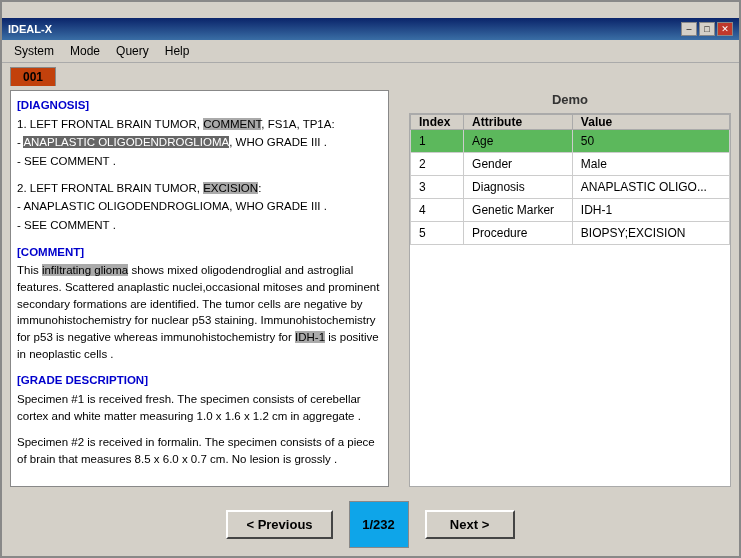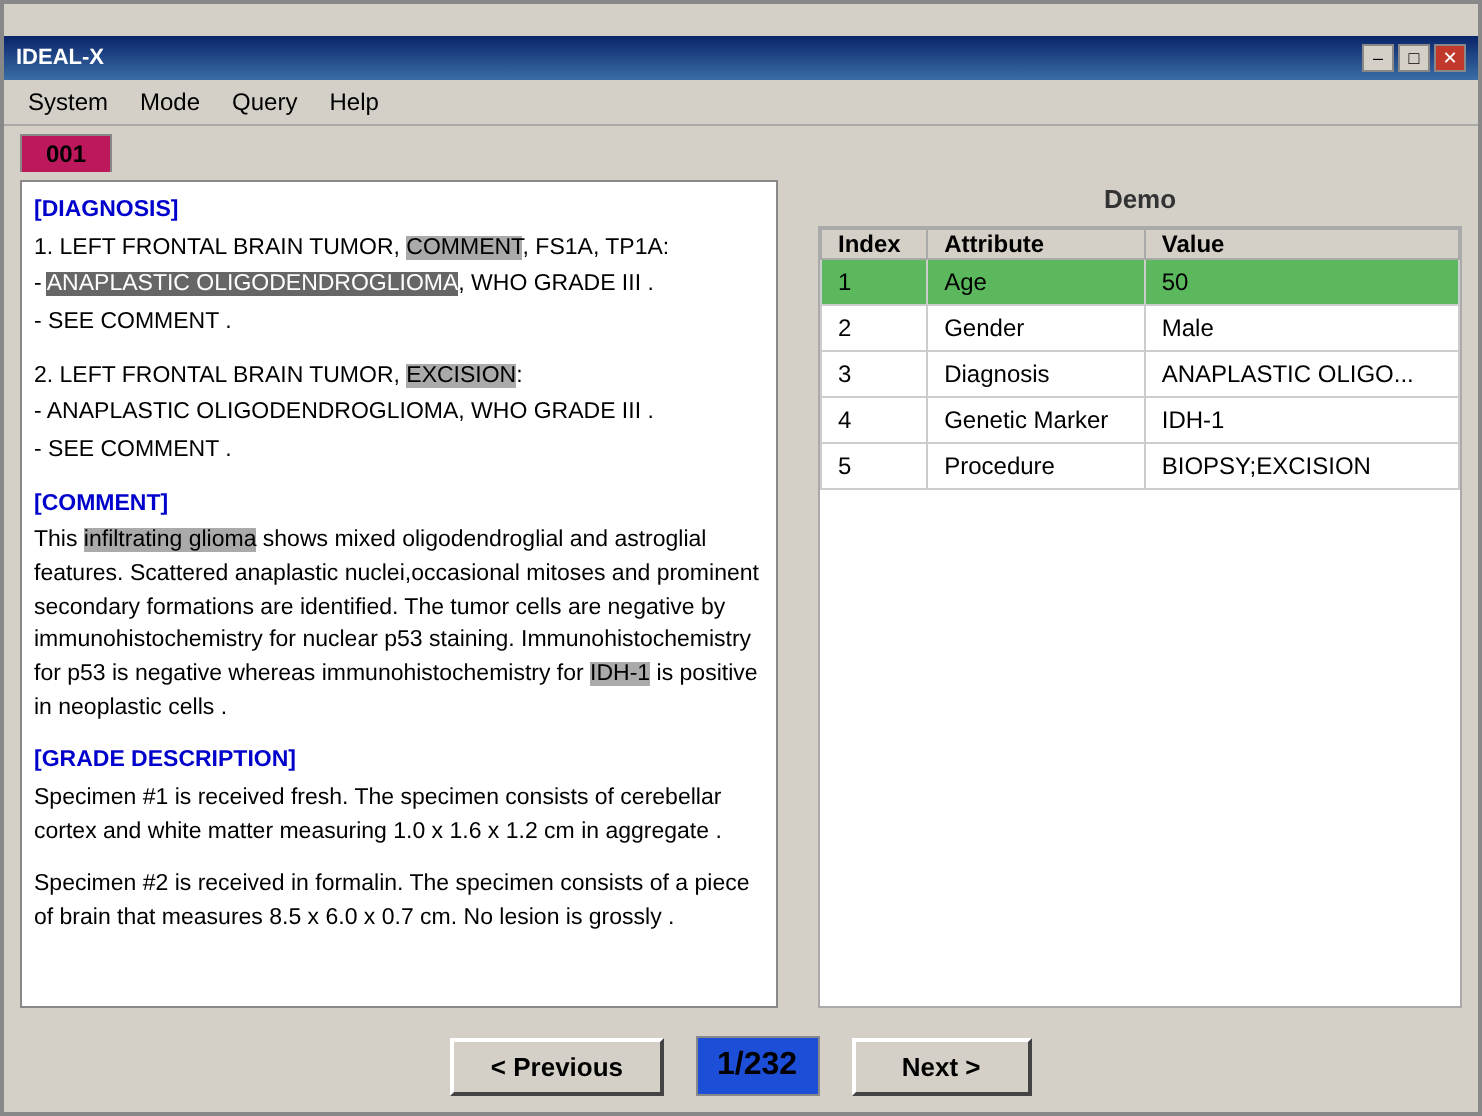--- a/index.html
+++ b/index.html
@@ -67,21 +67,21 @@
     }
     .tab-bar {
       padding: 4px 8px 0;
       display: flex;
       flex-shrink: 0;
     }
     .tab {
       border: 1px solid #888;
       border-bottom: none;
       padding: 2px 12px;
-      background: #be185d;
+      background: #c2410c;
       cursor: pointer;
       font-size: 12px;
       font-weight: bold;
     }
     .content-area {
       display: flex;
       flex: 1;
       padding: 4px 8px 8px;
       gap: 20px;
       overflow: hidden;
@@ -155,25 +155,25 @@
       border-left-color: #fff;
       border-bottom-color: #444;
       border-right-color: #444;
       padding: 5px 18px;
       font-size: 13px;
       font-weight: bold;
       cursor: pointer;
       min-width: 90px;
     }
     .page-indicator {
-      font-size: 16px;
-      font-weight: bold;
-      padding: 5px 10px;
-      border: 1px solid #888;
-      background: #1d4ed8;
+      font-size: 13px;
+      font-weight: bold;
+      padding: 15px 10px;
+      border: 1px solid #888;
+      background: #0ea5e9;
       min-width: 60px;
       text-align: center;
     }
     .section-header {
       color: #0000cc;
       font-weight: bold;
       font-size: 11.5px;
     }
     .highlight-gray {
       background-color: #aaa;

